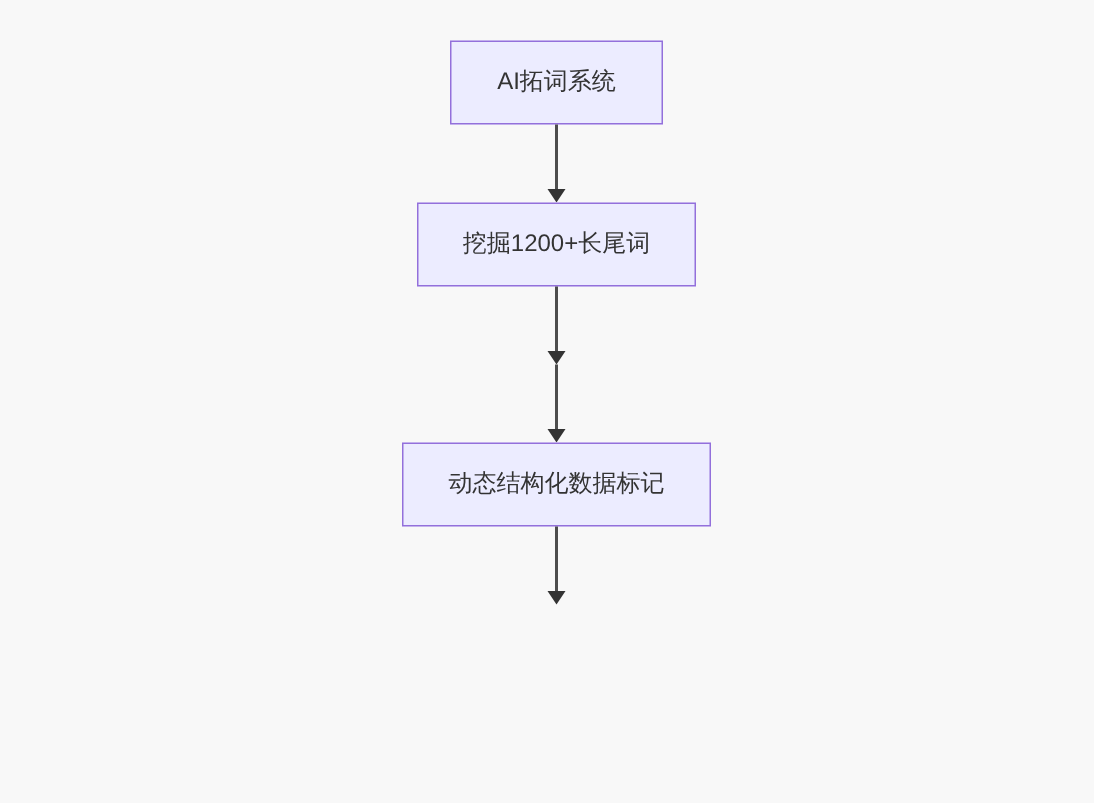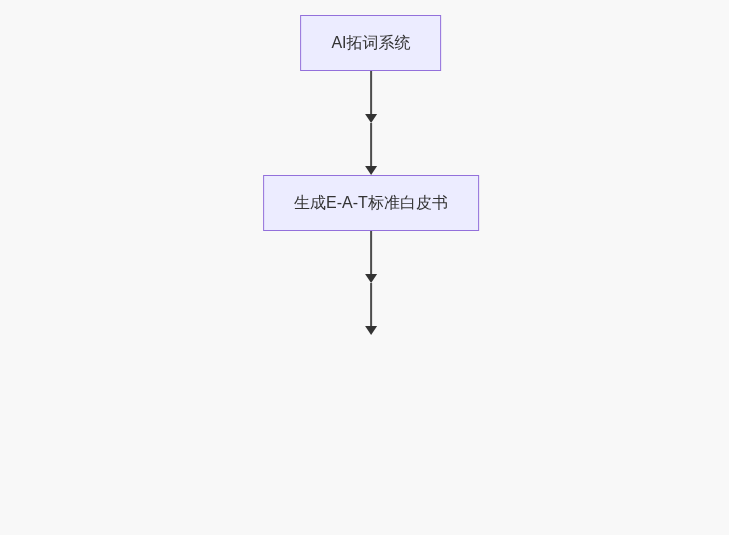--- a/index.html
+++ b/index.html
@@ -10,21 +10,21 @@
     width: 729px;
     height: 535px;
     background: #f8f8f8;
     position: relative;
     overflow: hidden;
     font-family: "Liberation Sans", "DejaVu Sans", sans-serif;
   }
   .flowchart {
     position: absolute;
     left: 371px;
-    top: 15px;
+    top: 27px;
     transform: translateX(-50%);
     display: flex;
     flex-direction: column;
     align-items: center;
   }
   .node {
     box-sizing: border-box;
     height: 56px;
     padding: 0 30px;
     background: #ececff;
@@ -65,35 +65,38 @@
 
   <div class="node">
     <span class="node-label">AI拓词系统</span>
   </div>
 
   <div class="arrow">
     <div class="arrow-line"></div>
     <div class="arrow-head"></div>
   </div>
 
-
-  <div class="arrow">
-    <div class="arrow-line"></div>
-    <div class="arrow-head"></div>
-  </div>
-
   <div class="node">
-    <span class="node-label">生成E-A-T标准白皮书</span>
+    <span class="node-label">挖掘1200+长尾词</span>
   </div>
 
   <div class="arrow">
     <div class="arrow-line"></div>
     <div class="arrow-head"></div>
   </div>
 
 
   <div class="arrow">
     <div class="arrow-line"></div>
     <div class="arrow-head"></div>
   </div>
 
+  <div class="node">
+    <span class="node-label">动态结构化数据标记</span>
+  </div>
+
+  <div class="arrow">
+    <div class="arrow-line"></div>
+    <div class="arrow-head"></div>
+  </div>
+
 
 </div>
 
 </body></html>

